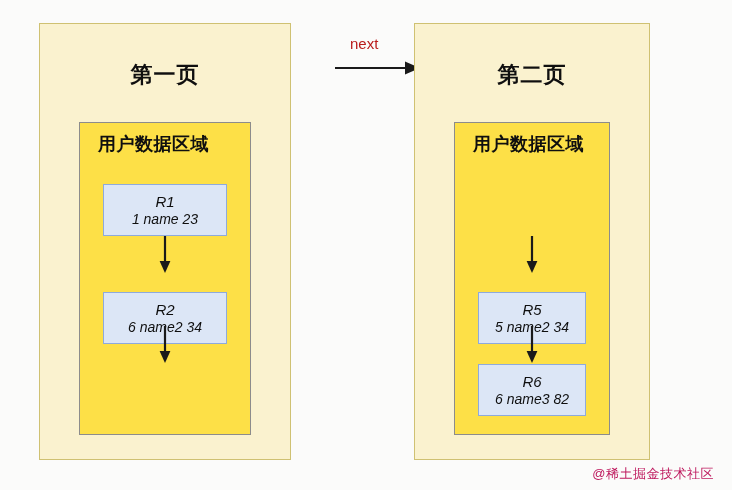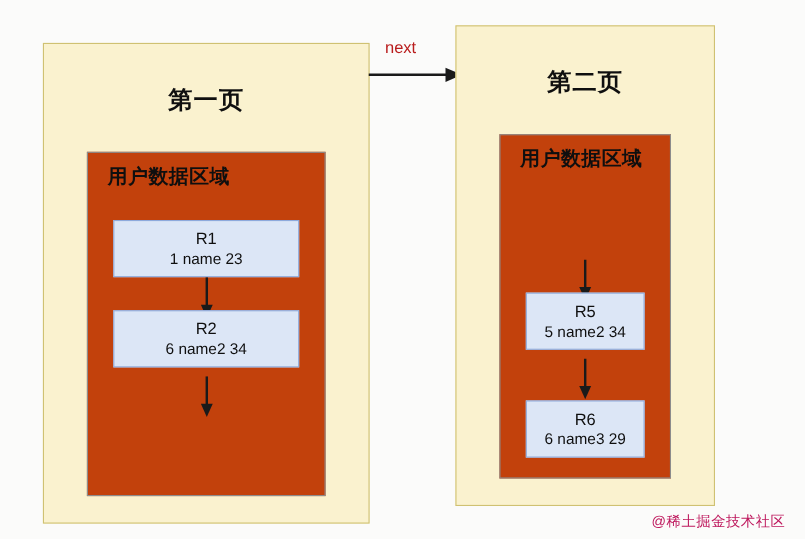--- a/index.html
+++ b/index.html
@@ -23,21 +23,21 @@
 
   
   .page-box {
     position: absolute;
     top: 23px;
     height: 437px;
     background: #faf2cf;
     border: 1.5px solid #cfc172;
     box-sizing: border-box;
   }
-  #page-left  { left: 39px;  width: 297px; margin-top: 16px; }
+  #page-left  { left: 39px;  width: 252px; }
   #page-right { left: 414px; width: 236px; }
 
   .page-title {
     position: absolute;
     top: 40px;
     left: 0;
     right: 0;
     text-align: center;
     font-size: 22px;
     font-weight: 700;
@@ -46,21 +46,21 @@
     line-height: 1;
   }
 
   
   .data-region {
     position: absolute;
     top: 98px;
     left: 39px;
     right: 39px;
     height: 313px;
-    background: #c2410c;
+    background: #fde047;
     border: 1.5px solid #8c8c8c;
     box-sizing: border-box;
   }
   .data-region-title {
     position: absolute;
     top: 12px;
     left: 18px;
     font-size: 18px;
     font-weight: 700;
     color: #0f0f0f;
@@ -68,37 +68,38 @@
     line-height: 1;
   }
 
   
   .record-list {
     position: absolute;
     top: 61px;
     left: 23px;
     right: 23px;
     bottom: 10px;
+    font-style: italic;
   }
   .record-box {
     position: absolute;
     left: 0;
     right: 0;
     height: 52px;
     background: #dce6f6;
     border: 1.5px solid #8eaadc;
     box-sizing: border-box;
     display: flex;
     flex-direction: column;
     align-items: center;
     justify-content: center;
     line-height: 1.18;
   }
   .record-box.pos0 { top: 0px; }
-  .record-box.pos1 { top: 82px; }
+  .record-box.pos1 { top: 108px; }
   .record-box.pos2 { top: 180px; }
 
   .record-name {
     font-size: 15px;
     color: #0f0f0f;
   }
   .record-detail {
     font-size: 14px;
     color: #0f0f0f;
   }
@@ -207,21 +208,21 @@
           <span class="record-detail">5 name2 34</span>
         </div>
 
         <svg class="v-arrow link1" viewBox="0 0 14 38" xmlns="http://www.w3.org/2000/svg">
           <line x1="7" y1="0" x2="7" y2="27" stroke="#1a1a1a" stroke-width="2.2"></line>
           <polygon points="7,37 1.6,25 12.4,25" fill="#1a1a1a"></polygon>
         </svg>
 
         <div class="record-box pos2">
           <span class="record-name">R6</span>
-          <span class="record-detail">6 name3 29</span>
+          <span class="record-detail">6 name3 82</span>
         </div>
 
       </div>
     </div>
   </div>
 
   <div id="watermark">@稀土掘金技术社区</div>
 
 </div>
 

